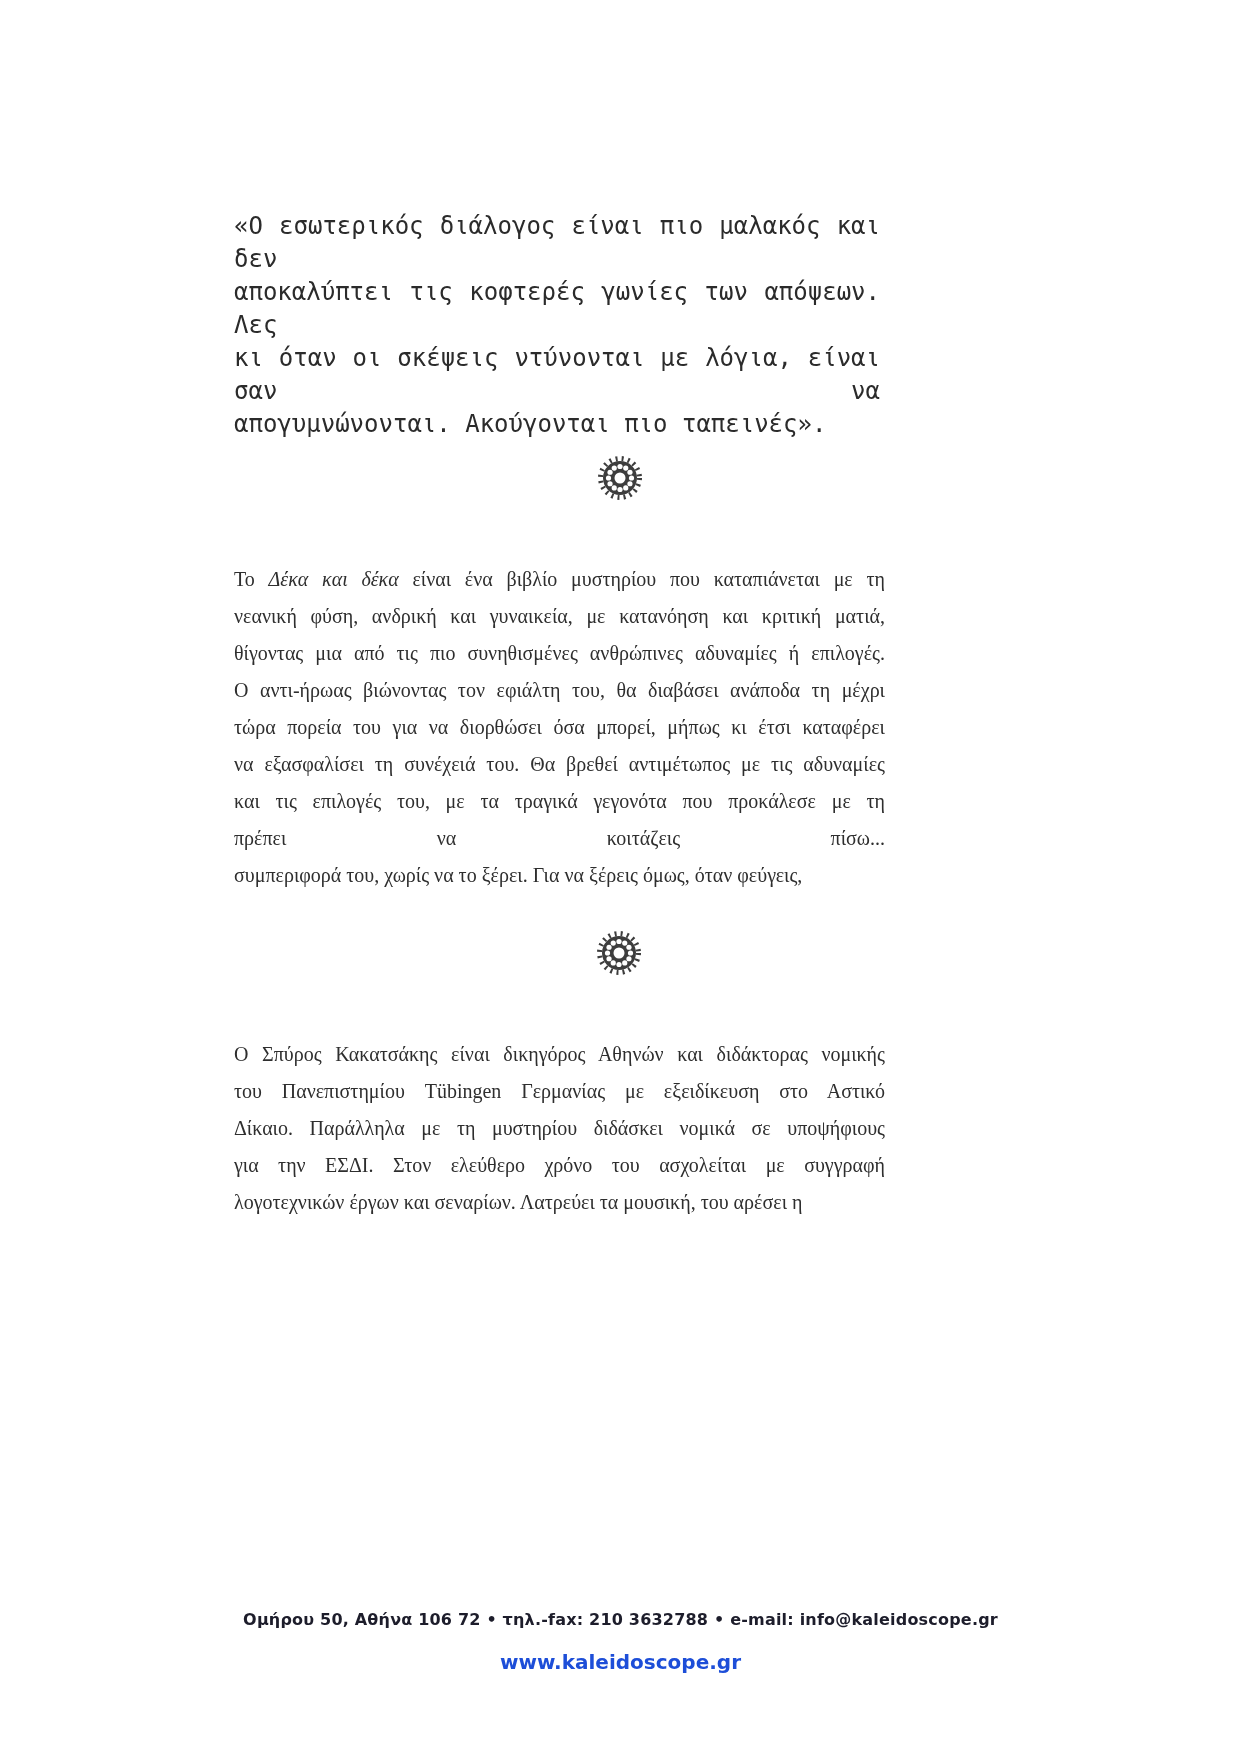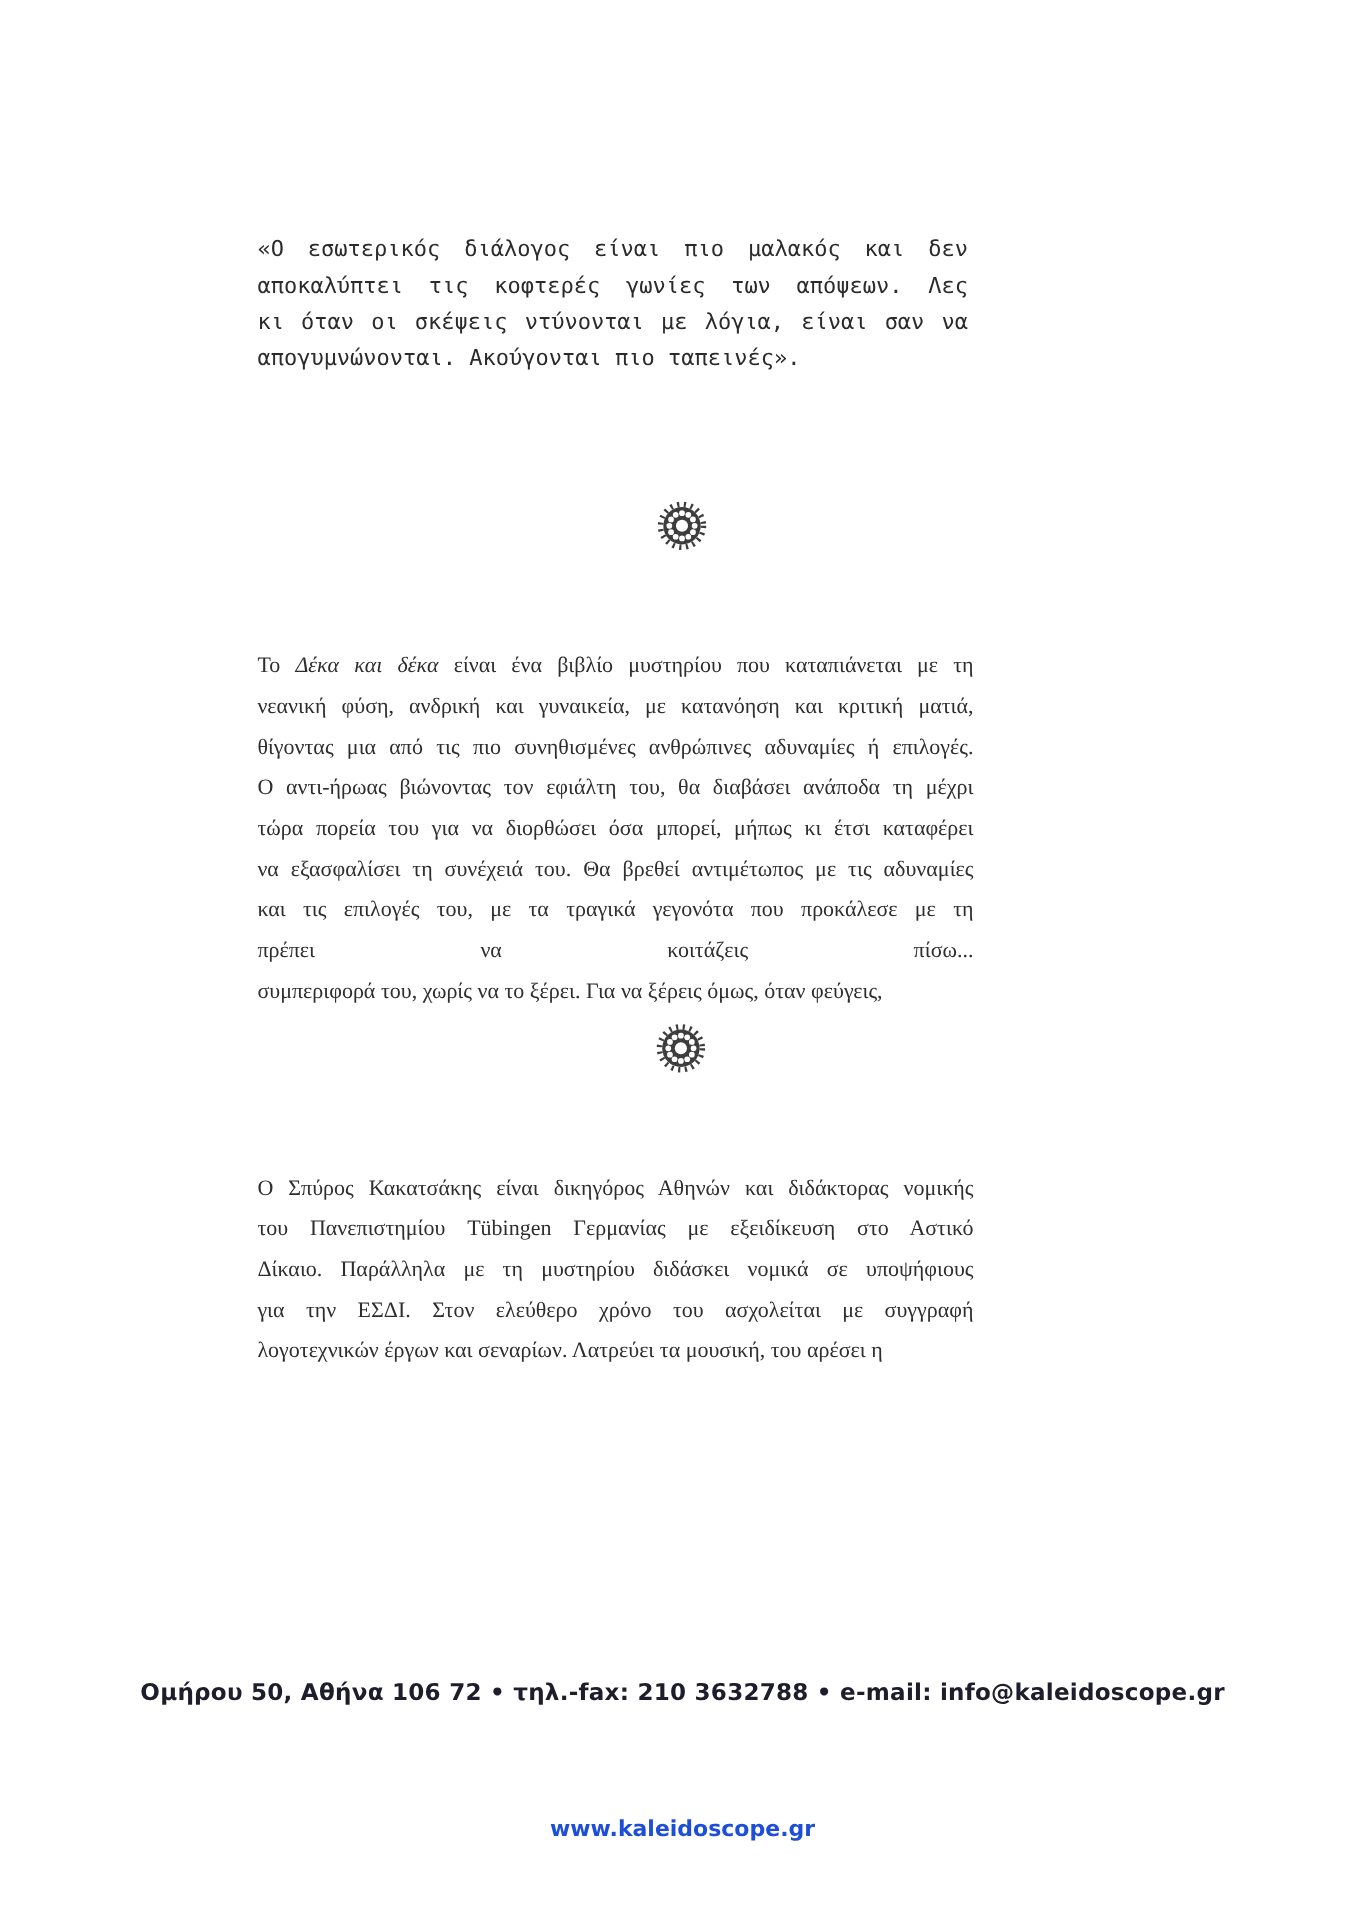--- a/index.html
+++ b/index.html
@@ -9,36 +9,35 @@
     height:1754px;
     background:#ffffff;
     overflow:hidden;
     font-family:"Liberation Serif", serif;
   }
   
   .quote{
     position:absolute;
     left:234px; top:210px; width:646px;
     font-family:"DejaVu Sans Mono", monospace;
-    font-size:20px;
+    font-size:24px;
     line-height:33px;
     color:#2b2b2b;
   }
   .lines .line{ text-align:justify; text-align-last:justify; }
   .lines .line:last-child{ text-align-last:left; }
 
   
   .body-par{
     position:absolute;
     left:234px; width:651px;
     font-family:"Liberation Serif", serif;
     font-size:20px;
     line-height:37px;
     color:#2e2e2e;
-    margin-top:26px;
   }
   .book{ top:561px; }
   .author{ top:1036px; }
   .line-first{
     display:block;
     text-align:justify;
     text-align-last:justify;
     white-space:normal;
   }
   .italic{ font-style:italic; }
@@ -50,22 +49,22 @@
 
   
   .footer{
     position:absolute;
     left:0; width:1241px;
     text-align:center;
     font-family:"DejaVu Sans", sans-serif;
     font-weight:bold;
   }
   .footer-contact{
-    top:1526px;
-    font-size:21px;
+    top:1610px;
+    font-size:16px;
     letter-spacing:0.2px;
     color:#1d1d2b;
   }
   .footer-site{
     top:1650px;
     font-size:20px;
     color:#2d59a5;
   }
   .footer-site a{ color:#1d4ed8; text-decoration:none; cursor:pointer; }
 </style>

